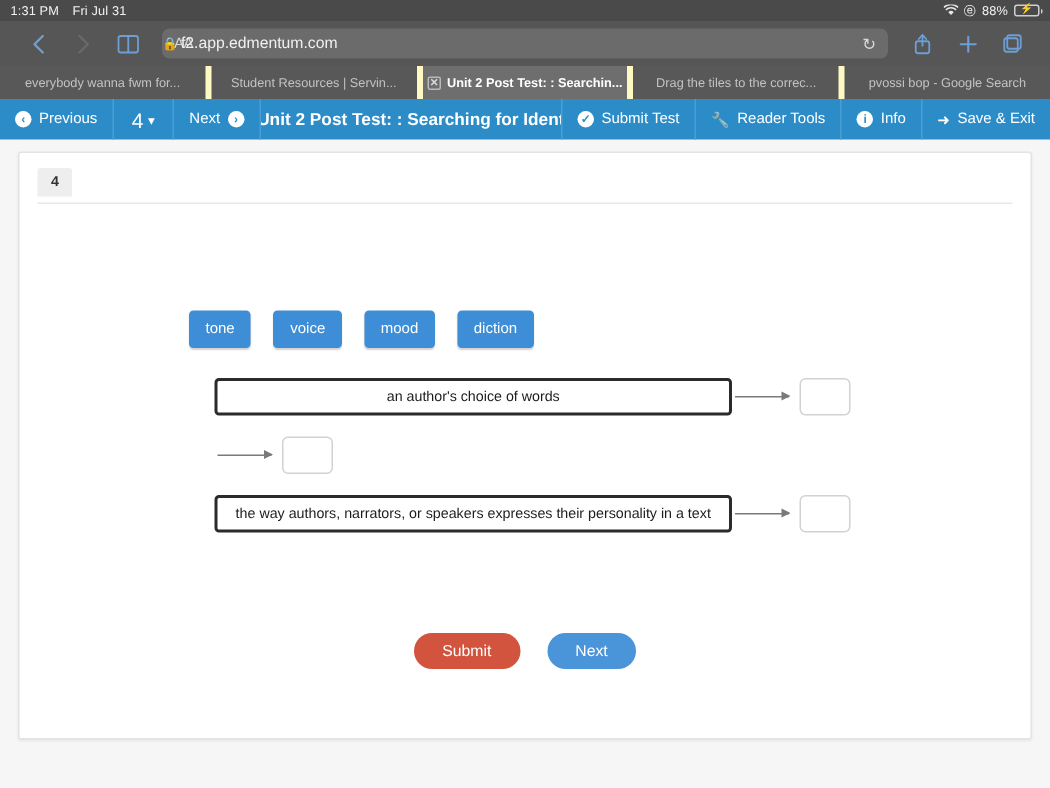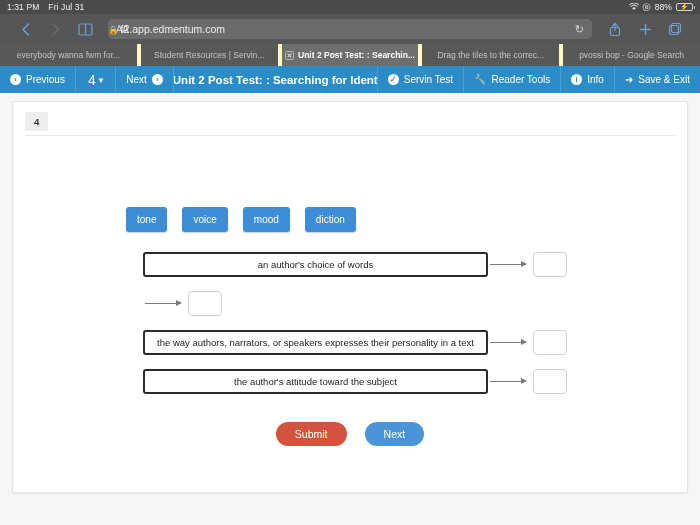--- a/index.html
+++ b/index.html
@@ -259,21 +259,21 @@
       <span class="chev">▾</span>
     </div>
     <div class="ab-item">
       <span>Next</span>
       <span class="cicon">›</span>
     </div>
     <div class="ab-title">Unit 2 Post Test: : Searching for Ident</div>
     <div class="ab-right">
       <div class="ab-item">
         <span class="cicon">✓</span>
-        <span>Servin Test</span>
+        <span>Submit Test</span>
       </div>
       <div class="ab-item">
         <span>🔧</span>
         <span>Reader Tools</span>
       </div>
       <div class="ab-item">
         <span class="cicon">i</span>
         <span>Info</span>
       </div>
       <div class="ab-item" style="border-right:none;">
@@ -313,28 +313,20 @@
         <div class="drop"></div>
       </div>
       <div class="row">
         <div class="defbox">the way authors, narrators, or speakers expresses their personality in a text</div>
         <div class="arrow">
             <span class="shaft"></span>
             <span class="head"></span>
           </div>
         <div class="drop"></div>
       </div>
-      <div class="row">
-        <div class="defbox">the author's attitude toward the subject</div>
-        <div class="arrow">
-            <span class="shaft"></span>
-            <span class="head"></span>
-          </div>
-        <div class="drop"></div>
-      </div>
     </div>
 
     <div class="actions">
       <button class="btn btn-reset">Submit</button>
       <button class="btn btn-next">Next</button>
     </div>
   </div>
 
 
 </div>

